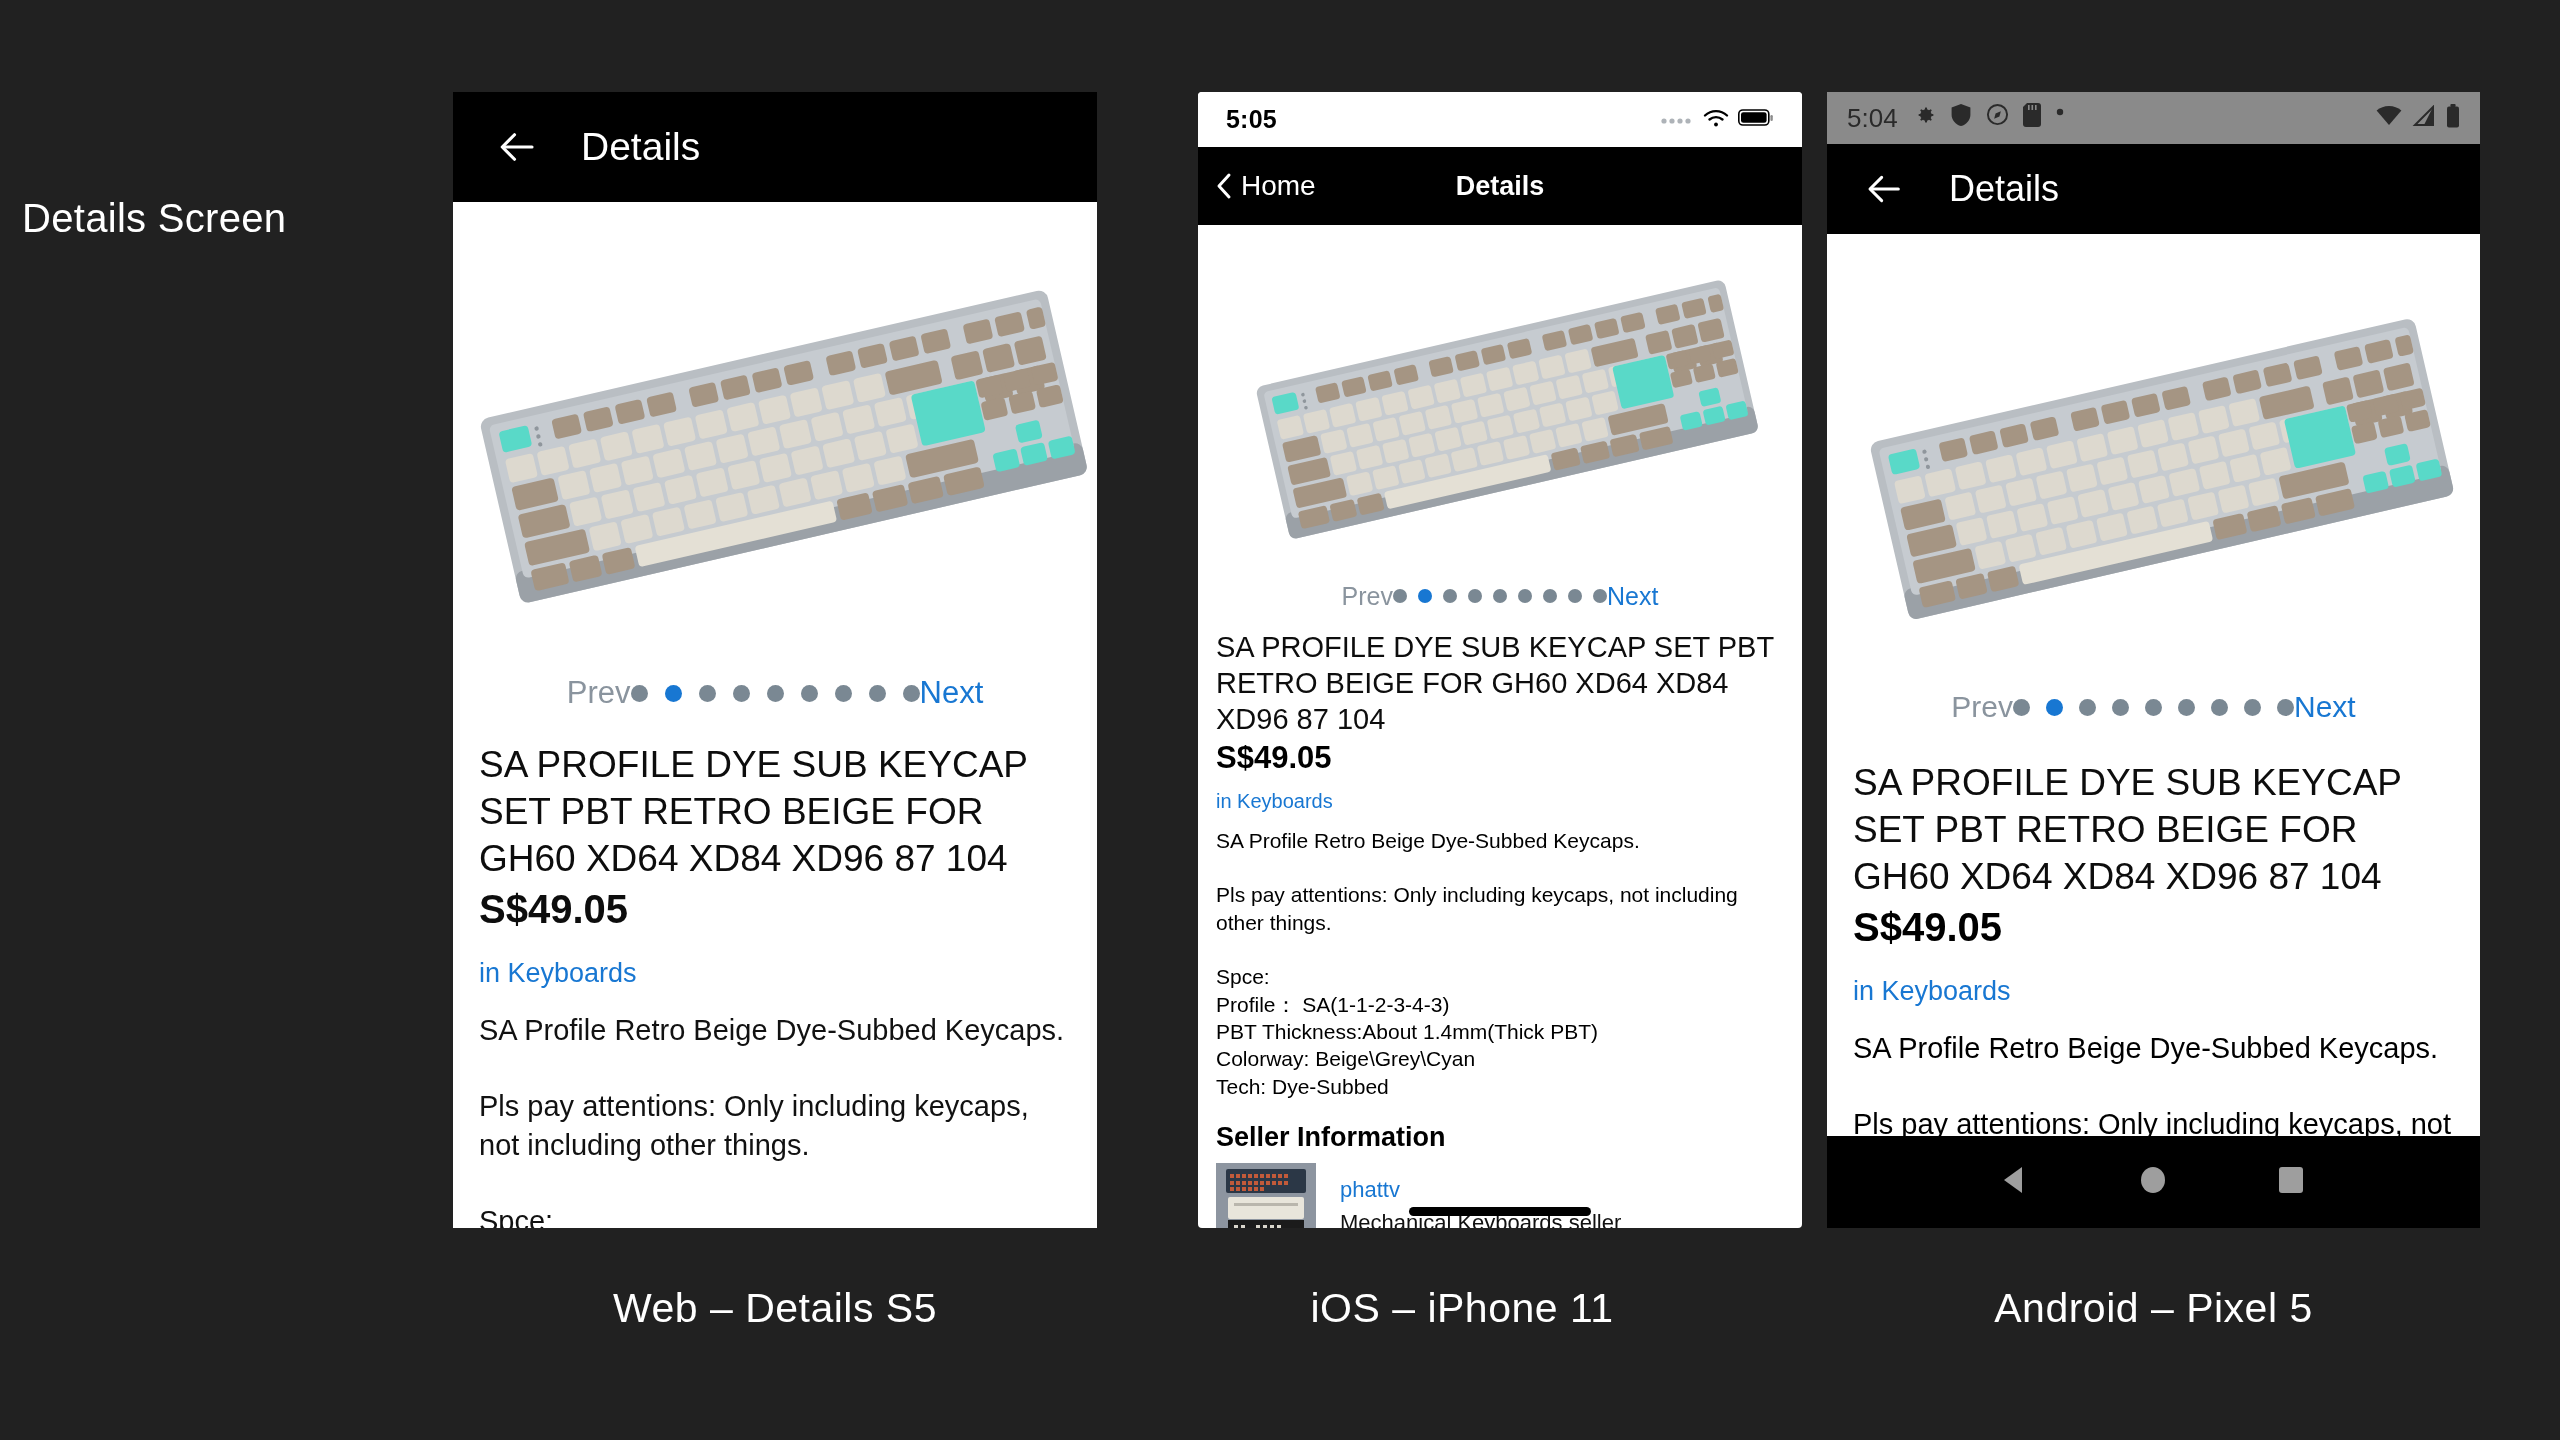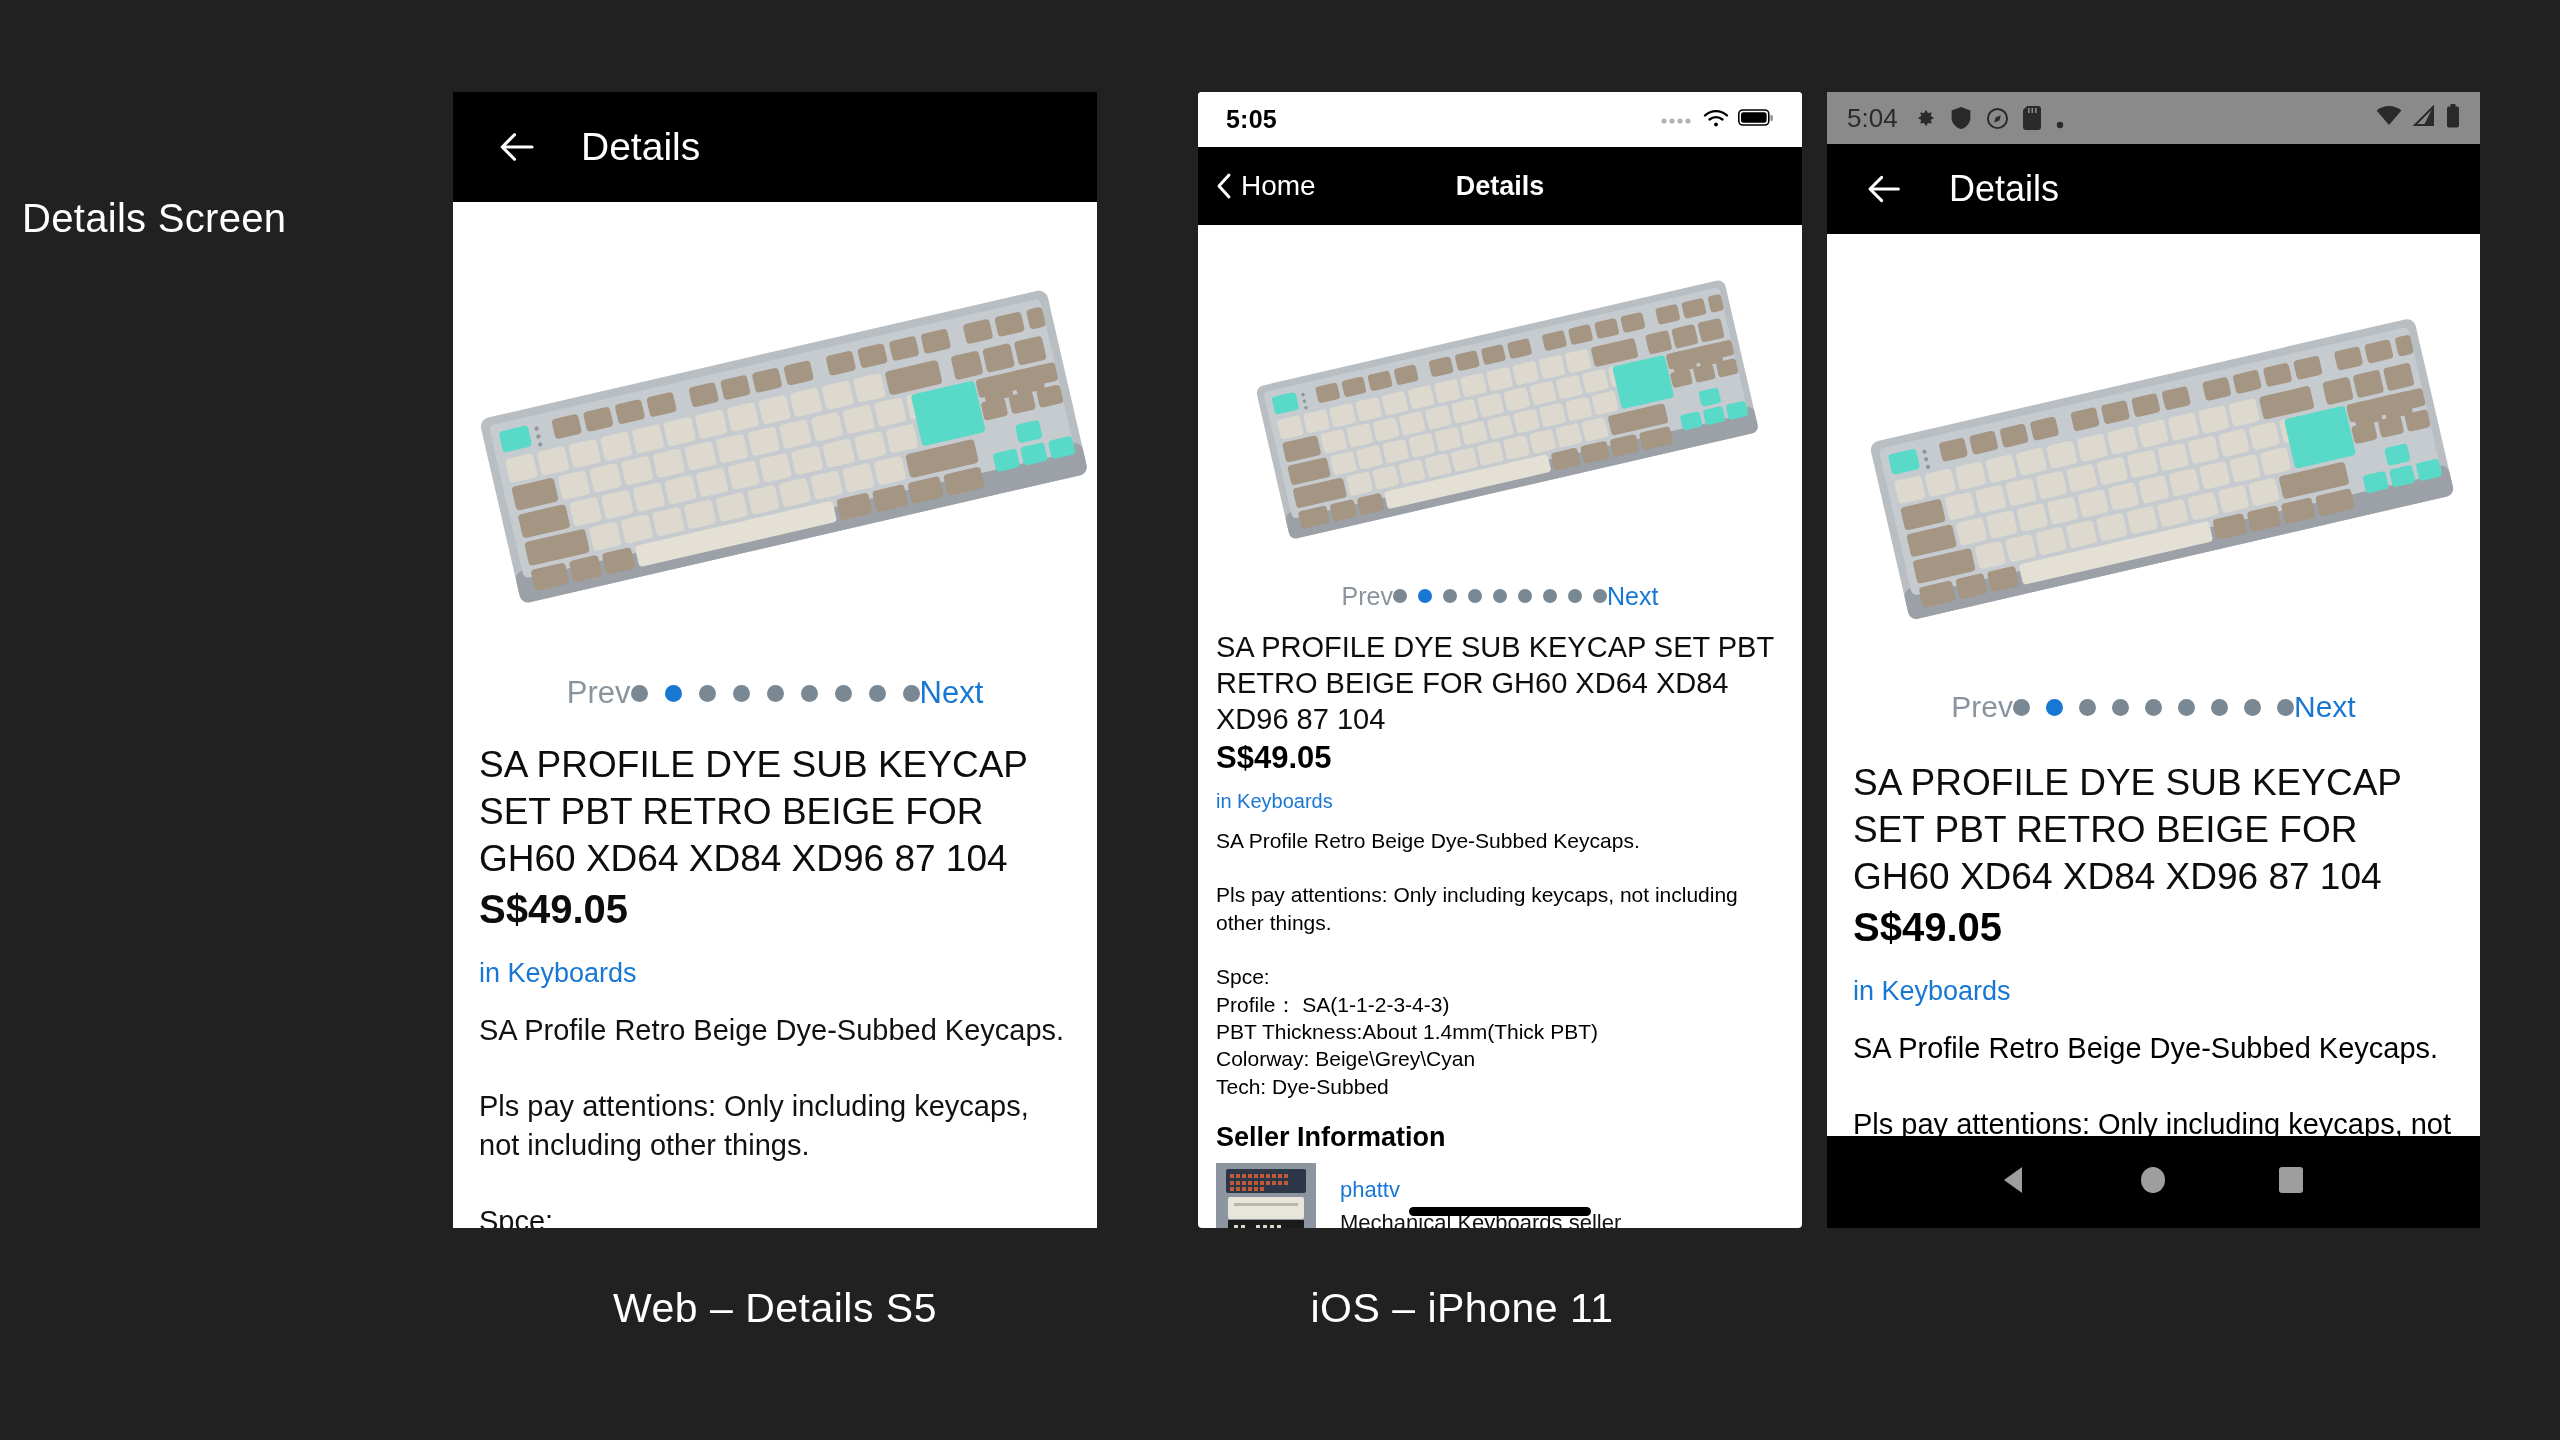--- a/index.html
+++ b/index.html
@@ -98,21 +98,21 @@
     bottom: 12px; width: 182px; height: 9px; background: #000; border-radius: 6px;
   }
   #ios-caption { left: 1198px; top: 1285px; width: 528px; }
 
   
   #and-device { left: 1827px; top: 92px; width: 653px; height: 1136px; }
   #and-status {
     height: 52px; background: #8a8a8a; display: flex; align-items: center;
     justify-content: space-between; padding: 0 20px; color: #2a2a2a;
   }
-  #and-status .left { display: flex; align-items: flex-end; gap: 14px; }
+  #and-status .left { display: flex; align-items: flex-start; gap: 14px; }
   #and-status .clock { font-size: 26px; }
   #and-status .right { display: flex; align-items: center; gap: 10px; }
   #and-nav {
     height: 90px; background: #000; color: #fff; display: flex; align-items: center;
     padding-left: 38px;
   }
   #and-nav .back { width: 40px; height: 40px; }
   #and-nav .ttl { font-size: 36px; margin-left: 44px; }
   #and-hero { height: 442px; background: #fff; position: relative; }
   #and-carousel { height: 62px; padding: 0 26px; font-size: 30px; }
@@ -581,14 +581,15 @@
             <ellipse cx="21" cy="21" rx="12" ry="13" fill="#9e9e9e"></ellipse>
           </svg>
       </span>
       <span>
         <svg width="42" height="42" viewBox="0 0 42 42">
             <rect x="9" y="8" width="24" height="26" rx="3" fill="#9e9e9e"></rect>
           </svg>
       </span>
     </div>
   </div>
+  <div class="caption" id="and-caption">Android – Pixel 5</div>
 
 </div>
 
 </body></html>

